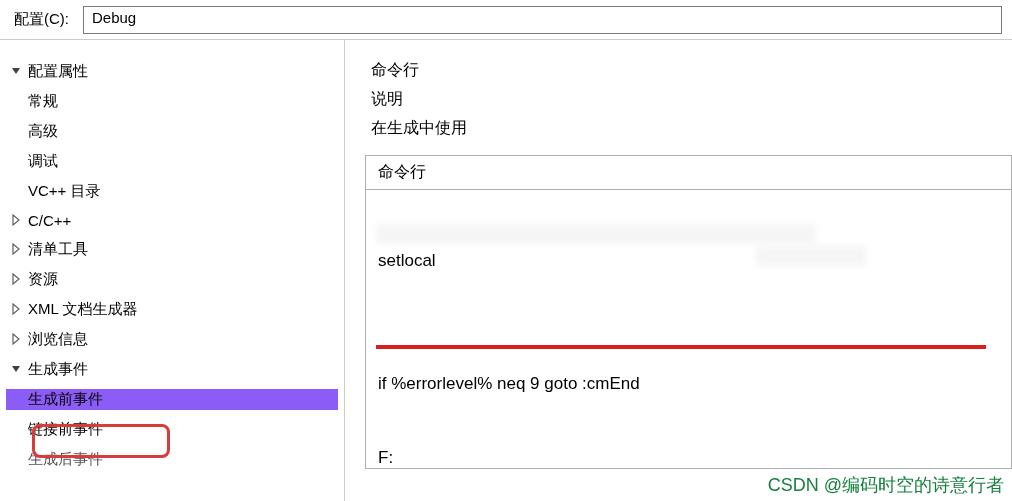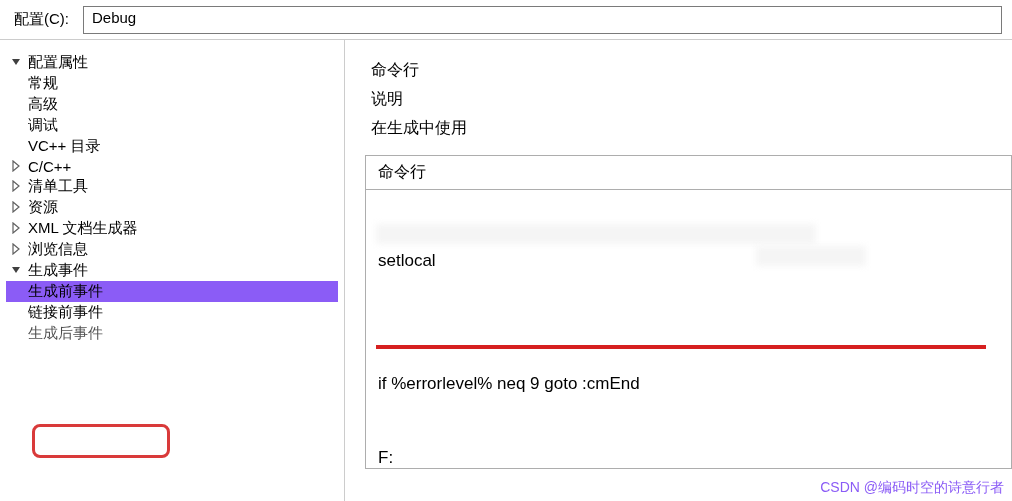--- a/index.html
+++ b/index.html
@@ -39,20 +39,21 @@
     .tree-panel {
       width: 345px;
       border-right: 1px solid #ccc;
       padding: 12px 6px 0 6px;
       overflow: hidden;
     }
     .tree .row {
       display: flex;
       align-items: center;
       padding: 1px 4px;
+      margin-top: 9px;
     }
     .tree .expander {
       display: inline-block;
       width: 14px;
       height: 14px;
       margin-right: 4px;
       flex-shrink: 0;
     }
     .tree .expander svg { display: block; }
     .tree .no-expander { width: 18px; display: inline-block; flex-shrink: 0; }
@@ -103,22 +104,22 @@
     }
     .red-underline {
       position: absolute;
       height: 4px;
       background: #d62020;
     }
     .watermark {
       position: absolute;
       right: 8px;
       bottom: 4px;
-      font-size: 14px;
-      color: #8b5cf6;
+      font-size: 18px;
+      color: #15803d;
       font-family: Arial, sans-serif;
       pointer-events: none;
     }
     .cmd-line { white-space: pre; }
   </style>
 </head>
 <body>
 
 <div class="top-bar">
   <span class="top-label">配置(C):</span>

